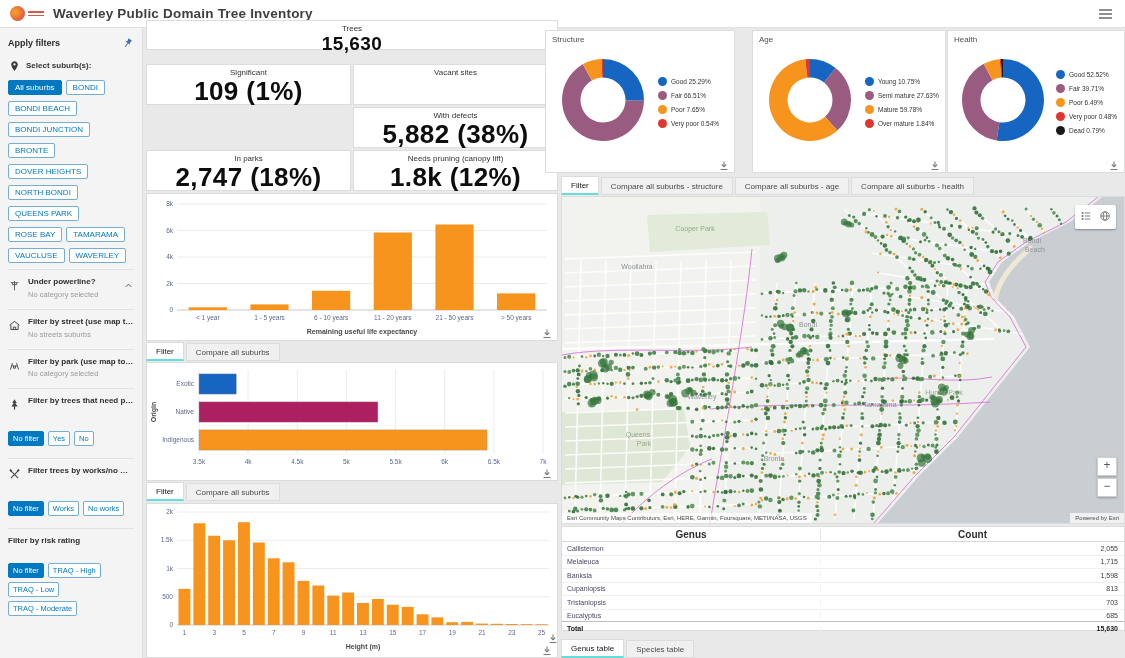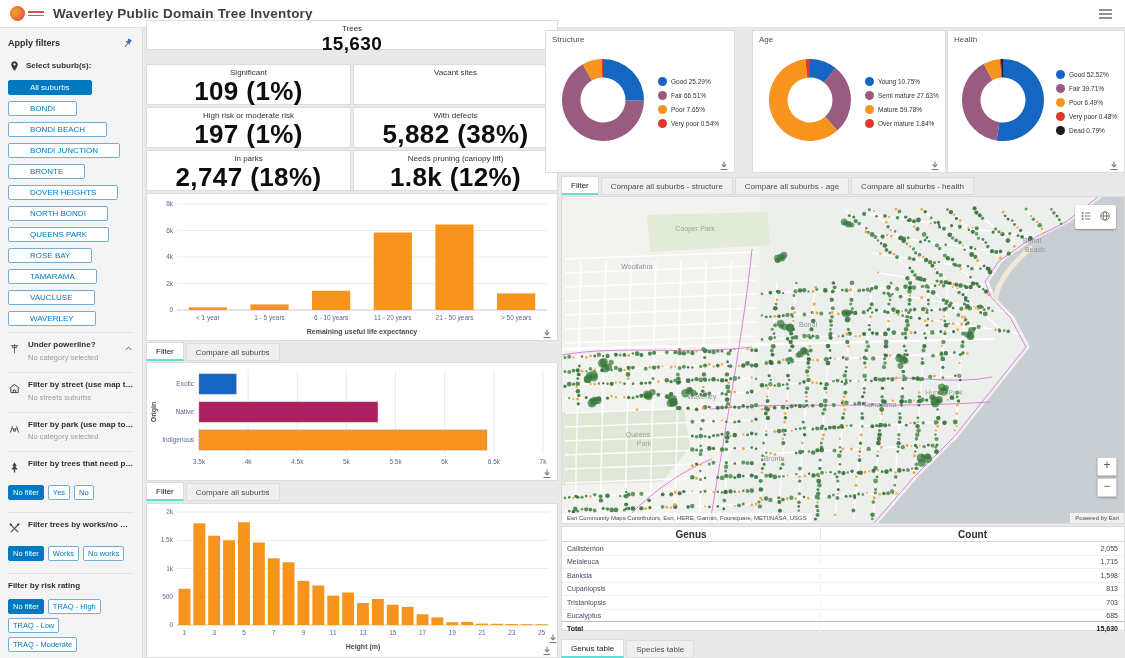--- a/index.html
+++ b/index.html
@@ -18,32 +18,32 @@
   
   #sidebar{position:absolute;left:0;top:28px;width:143px;height:630px;background:#f4f4f4;
            border-right:1px solid #ddd;box-sizing:border-box;padding:8px;overflow:hidden}
   .side-head{display:flex;align-items:center}
   .side-head .t{font-size:9px;font-weight:bold;color:#2b2b2b}
   .side-pin{margin-left:auto;width:13px;height:13px}
   .suburb-row{display:flex;align-items:center;gap:5px;margin:10px 0 4px 0}
   .suburb-row .mp{width:13px;height:13px}
   .suburb-row .t{font-size:8px;font-weight:bold}
   .chip{display:inline-block;font-size:8px;color:#0079c1;background:#fff;border:1px solid #74aed6;
-        padding:2px 21px;margin:2px 4px 2px 0;border-radius:2px;cursor:pointer;white-space:nowrap}
+        padding:2px 6px;margin:2px 4px 2px 0;border-radius:2px;cursor:pointer;white-space:nowrap}
   .chip.sel{background:#0079c1;color:#fff;border-color:#0079c1}
   .fsec{border-top:1px solid #e2e2e2;padding:7px 0 6px 0;margin-top:4px}
   .fsec-row{display:flex;align-items:flex-start;gap:6px}
   .ficon{flex:0 0 14px;padding-top:1px}
   .ficon svg{width:13px;height:13px}
   .ftxt{flex:1 1 auto;min-width:0}
   .flabel{font-size:8px;font-weight:bold;color:#2e2e2e;line-height:1.35;overflow:hidden;white-space:nowrap;text-overflow:ellipsis}
   .fsub{font-size:7.5px;color:#9a9a9a;margin-top:2px}
   .fchev{margin-left:auto;cursor:pointer}
   .fchev svg{width:11px;height:11px}
-  .fbtns{display:flex;flex-wrap:wrap;margin-top:5px}
+  .fbtns{display:flex;flex-wrap:wrap;margin-top:14px}
   .fbtn{font-size:7.5px;color:#0079c1;background:#fff;border:1px solid #74aed6;padding:2px 4px;
         margin:2px 4px 2px 0;border-radius:2px;cursor:pointer;white-space:nowrap}
   .fbtn.sel{background:#0079c1;color:#fff;border-color:#0079c1}
   
   .panel{position:absolute;background:#fff;border:1px solid #dcdcdc;box-sizing:border-box}
   .stat-label{font-size:8px;color:#323232;text-align:center;padding-top:3px;white-space:nowrap;overflow:hidden}
   .stat-value{font-size:26px;font-weight:700;color:#0d0d0d;text-align:center;line-height:1.15;letter-spacing:.4px}
   .stat-value.sm{font-size:19px}
   .ptitle{position:absolute;top:4px;left:6px;font-size:8px;color:#4f4f4f}
   .dl{position:absolute;right:4px;bottom:2px;width:12px;height:12px;cursor:pointer}
@@ -227,24 +227,20 @@
   <div class="panel" style="left:146px;top:20px;width:412px;height:30px">
     <div class="stat-label">Trees</div>
     <div class="stat-value sm">15,630</div>
   </div>
   <div class="panel" style="left:146px;top:64px;width:205px;height:41px">
     <div class="stat-label">Significant</div>
     <div class="stat-value">109 (1%)</div>
   </div>
   <div class="panel" style="left:353px;top:64px;width:205px;height:41px">
     <div class="stat-label">Vacant sites</div>
-  </div>
-  <div class="panel" style="left:146px;top:107px;width:205px;height:41px">
-    <div class="stat-label">High risk or moderate risk</div>
-    <div class="stat-value">197 (1%)</div>
   </div>
   <div class="panel" style="left:353px;top:107px;width:205px;height:41px">
     <div class="stat-label">With defects</div>
     <div class="stat-value">5,882 (38%)</div>
   </div>
   <div class="panel" style="left:146px;top:150px;width:205px;height:41px">
     <div class="stat-label">In parks</div>
     <div class="stat-value">2,747 (18%)</div>
   </div>
   <div class="panel" style="left:353px;top:150px;width:205px;height:41px">

